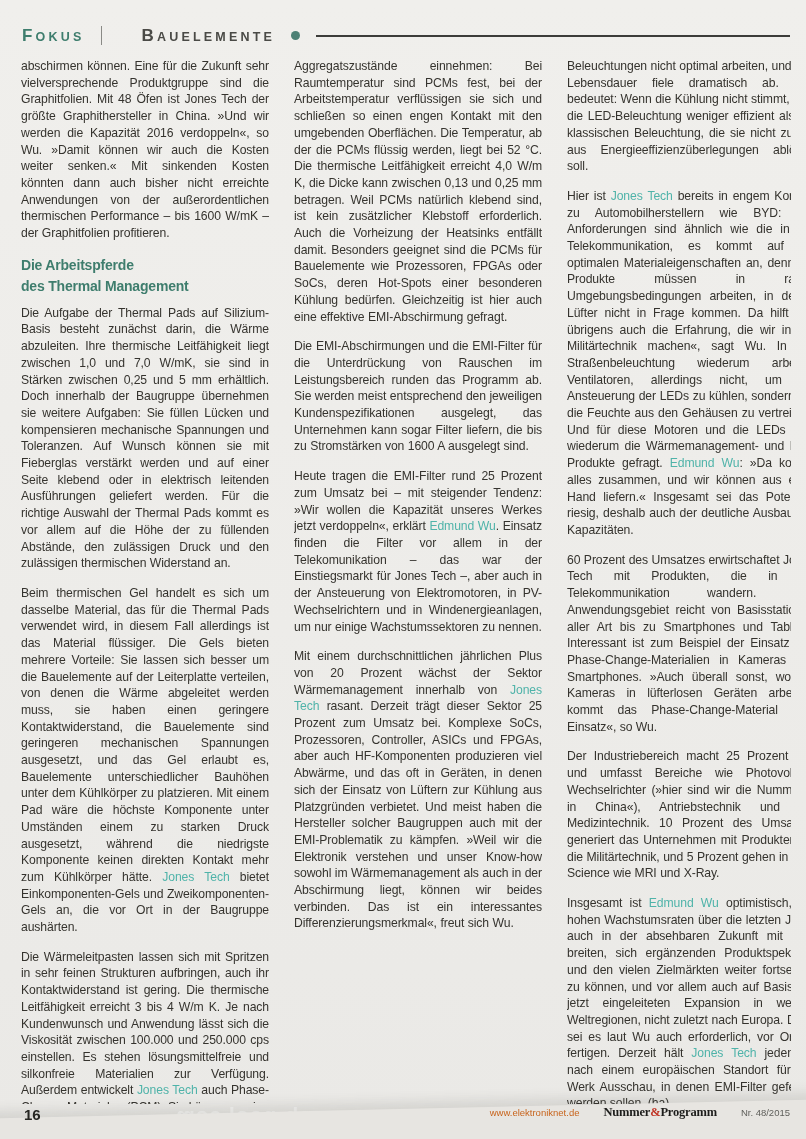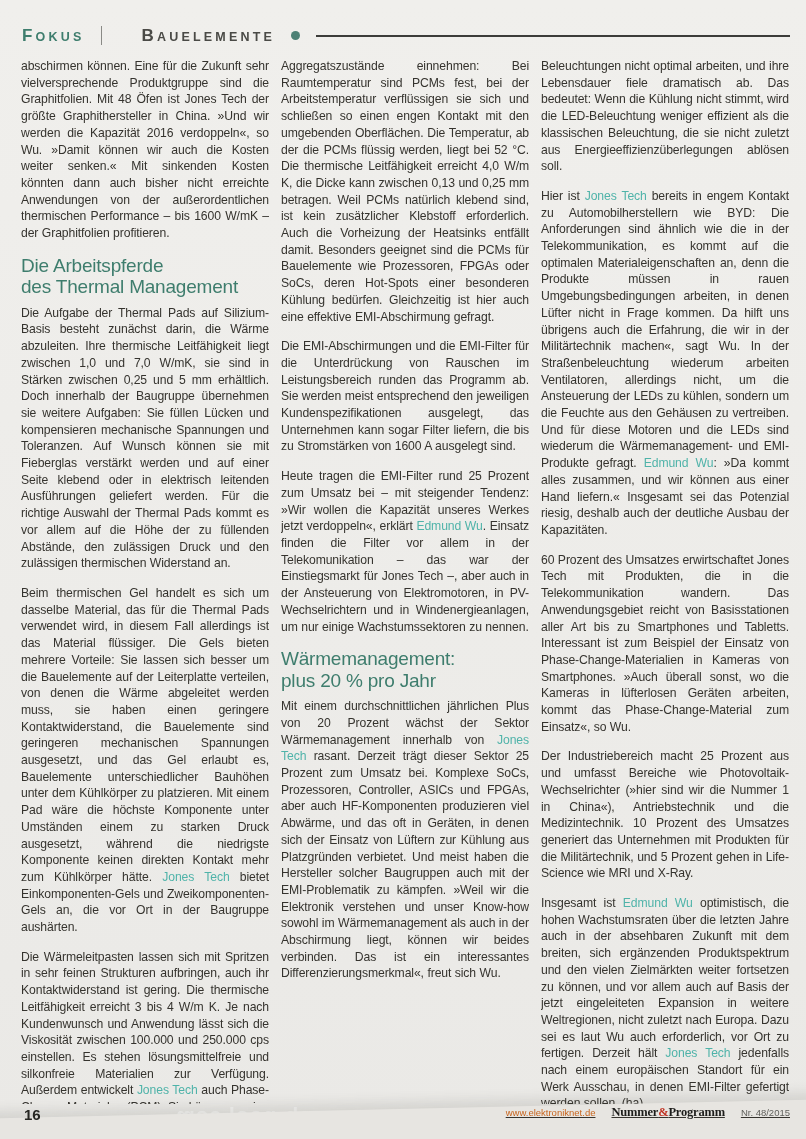--- a/index.html
+++ b/index.html
@@ -32,56 +32,55 @@
   }
   .kicker::first-letter{font-size:17px;}
   .kicker.section{color:var(--accent);}
   .kicker.topic{color:#4a4a46;margin-left:24px;}
   .header-sep{width:1px;height:19px;background:#8a8a86;}
   .header-dot{width:9px;height:9px;border-radius:50%;background:#4d8175;flex:0 0 auto;}
   .header-rule{flex:1;height:2px;background:#3c3c39;margin-top:1px;}
   
   .columns{
     position:absolute;top:58px;left:21px;right:15px;height:1046px;
-    display:flex;gap:12px;overflow:hidden;
+    display:flex;gap:25px;overflow:hidden;
   }
   .col{width:248px;flex:0 0 248px;overflow:hidden;}
   .col p{
     font-size:12.2px;
     line-height:16.7px;
     text-align:justify;
     letter-spacing:-0.1px;
     margin:0 0 13px 0;
     hyphens:auto;-webkit-hyphens:auto;
     word-spacing:0.2px;
   }
   .col h2{
-    font-size:19px;
+    font-size:14px;
     line-height:21.5px;
-    font-weight:normal;
+    font-weight:bold;
     color:var(--accent);
     letter-spacing:-0.2px;
     margin:10px 0 7px 0;
   }
   .name-hl{color:var(--highlight);}
   p.last{position:relative;}
   .end-marker{
     position:absolute;right:0;bottom:2px;
     width:9px;height:9px;background:#3f8177;display:inline-block;
   }
   
   .page-number{
     position:absolute;left:24px;bottom:16px;
     font-size:15px;font-weight:bold;color:#262622;
   }
   .footer-right{
     position:absolute;right:16px;bottom:19px;
-    display:flex;align-items:baseline;gap:16px;
+    display:flex;align-items:baseline;gap:24px;
     white-space:nowrap;
-    text-decoration:underline;
   }
   .footer-url{font-size:9.5px;color:#c8641c;}
   .footer-mag{font-family:"Liberation Serif","DejaVu Serif",serif;font-weight:bold;font-size:12.5px;color:#1d1d1b;letter-spacing:-0.2px;}
   .footer-mag .amp{color:#c03425;}
   .footer-issue{font-size:9.5px;color:#5f5f5b;}
   
   .watermark{
     position:absolute;left:175px;bottom:12px;
     font-size:21px;font-weight:bold;letter-spacing:1px;
     color:#ffffff;opacity:0.55;
@@ -113,21 +112,20 @@
       <p>abschirmen können. Eine für die Zukunft sehr vielversprechende Produktgruppe sind die Graphitfolien. Mit 48 Öfen ist Jones Tech der größte Graphithersteller in China. »Und wir werden die Kapazität 2016 verdoppeln«, so Wu. »Damit können wir auch die Kosten weiter senken.« Mit sinkenden Kosten könnten dann auch bisher nicht erreichte Anwendungen von der außerordentlichen thermischen Performance – bis 1600 W/mK – der Graphitfolien profitieren.</p>
       <h2>Die Arbeitspferde<br>des Thermal Management</h2>
       <p>Die Aufgabe der Thermal Pads auf Silizium-Basis besteht zunächst darin, die Wärme abzuleiten. Ihre thermische Leitfähigkeit liegt zwischen 1,0 und 7,0 W/mK, sie sind in Stärken zwischen 0,25 und 5 mm erhältlich. Doch innerhalb der Baugruppe übernehmen sie weitere Aufgaben: Sie füllen Lücken und kompensieren mechanische Spannungen und Toleranzen. Auf Wunsch können sie mit Fieberglas verstärkt werden und auf einer Seite klebend oder in elektrisch leitenden Ausführungen geliefert werden. Für die richtige Auswahl der Thermal Pads kommt es vor allem auf die Höhe der zu füllenden Abstände, den zulässigen Druck und den zulässigen thermischen Widerstand an.</p>
       <p>Beim thermischen Gel handelt es sich um dasselbe Material, das für die Thermal Pads verwendet wird, in diesem Fall allerdings ist das Material flüssiger. Die Gels bieten mehrere Vorteile: Sie lassen sich besser um die Bauelemente auf der Leiterplatte verteilen, von denen die Wärme abgeleitet werden muss, sie haben einen geringere Kontaktwiderstand, die Bauelemente sind geringeren mechanischen Spannungen ausgesetzt, und das Gel erlaubt es, Bauelemente unterschiedlicher Bauhöhen unter dem Kühlkörper zu platzieren. Mit einem Pad wäre die höchste Komponente unter Umständen einem zu starken Druck ausgesetzt, während die niedrigste Komponente keinen direkten Kontakt mehr zum Kühlkörper hätte. <span class="name-hl">Jones Tech</span> bietet Einkomponenten-Gels und Zweikomponenten-Gels an, die vor Ort in der Baugruppe aushärten.</p>
       <p>Die Wärmeleitpasten lassen sich mit Spritzen in sehr feinen Strukturen aufbringen, auch ihr Kontaktwiderstand ist gering. Die thermische Leitfähigkeit erreicht 3 bis 4 W/m K. Je nach Kundenwunsch und Anwendung lässt sich die Viskosität zwischen 100.000 und 250.000 cps einstellen. Es stehen lösungsmittelfreie und silkonfreie Materialien zur Verfügung. Außerdem entwickelt <span class="name-hl">Jones Tech</span> auch Phase-Change-Materialen (PCM). Sie können zwei</p>
     </div>
     <div class="col">
       <p>Aggregatszustände einnehmen: Bei Raumtemperatur sind PCMs fest, bei der Arbeitstemperatur verflüssigen sie sich und schließen so einen engen Kontakt mit den umgebenden Oberflächen. Die Temperatur, ab der die PCMs flüssig werden, liegt bei 52 °C. Die thermische Leitfähigkeit erreicht 4,0 W/m K, die Dicke kann zwischen 0,13 und 0,25 mm betragen. Weil PCMs natürlich klebend sind, ist kein zusätzlicher Klebstoff erforderlich. Auch die Vorheizung der Heatsinks entfällt damit. Besonders geeignet sind die PCMs für Bauelemente wie Prozessoren, FPGAs oder SoCs, deren Hot-Spots einer besonderen Kühlung bedürfen. Gleichzeitig ist hier auch eine effektive EMI-Abschirmung gefragt.</p>
       <p>Die EMI-Abschirmungen und die EMI-Filter für die Unterdrückung von Rauschen im Leistungsbereich runden das Programm ab. Sie werden meist entsprechend den jeweiligen Kundenspezifikationen ausgelegt, das Unternehmen kann sogar Filter liefern, die bis zu Stromstärken von 1600 A ausgelegt sind.</p>
       <p>Heute tragen die EMI-Filter rund 25 Prozent zum Umsatz bei – mit steigender Tendenz: »Wir wollen die Kapazität unseres Werkes jetzt verdoppeln«, erklärt <span class="name-hl">Edmund Wu</span>. Einsatz finden die Filter vor allem in der Telekomunikation – das war der Einstiegsmarkt für Jones Tech –, aber auch in der Ansteuerung von Elektromotoren, in PV-Wechselrichtern und in Windenergieanlagen, um nur einige Wachstumssektoren zu nennen.</p>
-      <h2>Wärmemanagement:<br>plus 20 % pro Jahr</h2>
       <p>Mit einem durchschnittlichen jährlichen Plus von 20 Prozent wächst der Sektor Wärmemanagement innerhalb von <span class="name-hl">Jones Tech</span> rasant. Derzeit trägt dieser Sektor 25 Prozent zum Umsatz bei. Komplexe SoCs, Prozessoren, Controller, ASICs und FPGAs, aber auch HF-Komponenten produzieren viel Abwärme, und das oft in Geräten, in denen sich der Einsatz von Lüftern zur Kühlung aus Platzgründen verbietet. Und meist haben die Hersteller solcher Baugruppen auch mit der EMI-Problematik zu kämpfen. »Weil wir die Elektronik verstehen und unser Know-how sowohl im Wärmemanagement als auch in der Abschirmung liegt, können wir beides verbinden. Das ist ein interessantes Differenzierungsmerkmal«, freut sich Wu.</p>
     </div>
     <div class="col">
       <p>Beleuchtungen nicht optimal arbeiten, und ihre Lebensdauer fiele dramatisch ab. Das bedeutet: Wenn die Kühlung nicht stimmt, wird die LED-Beleuchtung weniger effizient als die klassischen Beleuchtung, die sie nicht zuletzt aus Energieeffizienzüberlegungen ablösen soll.</p>
       <p>Hier ist <span class="name-hl">Jones Tech</span> bereits in engem Kontakt zu Automobilherstellern wie BYD: Die Anforderungen sind ähnlich wie die in der Telekommunikation, es kommt auf die optimalen Materialeigenschaften an, denn die Produkte müssen in rauen Umgebungsbedingungen arbeiten, in denen Lüfter nicht in Frage kommen. Da hilft uns übrigens auch die Erfahrung, die wir in der Militärtechnik machen«, sagt Wu. In der Straßenbeleuchtung wiederum arbeiten Ventilatoren, allerdings nicht, um die Ansteuerung der LEDs zu kühlen, sondern um die Feuchte aus den Gehäusen zu vertreiben. Und für diese Motoren und die LEDs sind wiederum die Wärmemanagement- und EMI-Produkte gefragt. <span class="name-hl">Edmund Wu</span>: »Da kommt alles zusammen, und wir können aus einer Hand liefern.«  Insgesamt sei das Potenzial riesig, deshalb auch der deutliche Ausbau der Kapazitäten.</p>
       <p>60 Prozent des Umsatzes erwirtschaftet Jones Tech mit Produkten, die in die Telekommunikation wandern. Das Anwendungsgebiet reicht von Basisstationen aller Art bis zu Smartphones und Tabletts. Interessant ist zum Beispiel der Einsatz von Phase-Change-Materialien in Kameras von Smartphones. »Auch überall sonst, wo die Kameras in lüfterlosen Geräten arbeiten, kommt das Phase-Change-Material zum Einsatz«, so Wu.</p>
       <p>Der Industriebereich macht 25 Prozent aus und umfasst Bereiche wie Photovoltaik-Wechselrichter (»hier sind wir die Nummer 1 in China«), Antriebstechnik und die Medizintechnik. 10 Prozent des Umsatzes generiert das Unternehmen mit Produkten für die Militärtechnik, und 5 Prozent gehen in Life-Science wie MRI und X-Ray.</p>
       <p class="last">Insgesamt ist <span class="name-hl">Edmund Wu</span> optimistisch, die hohen Wachstumsraten über die letzten Jahre auch in der absehbaren Zukunft mit dem breiten, sich ergänzenden Produktspektrum und den vielen Zielmärkten weiter fortsetzen zu können, und vor allem auch auf Basis der jetzt eingeleiteten Expansion in weitere Weltregionen, nicht zuletzt nach Europa. Dazu sei es laut Wu auch erforderlich, vor Ort zu fertigen. Derzeit hält <span class="name-hl">Jones Tech</span> jedenfalls nach einem europäischen Standort für ein Werk Ausschau, in denen EMI-Filter gefertigt werden sollen. (ha)<span class="end-marker"></span></p>
     </div>
   </div>

